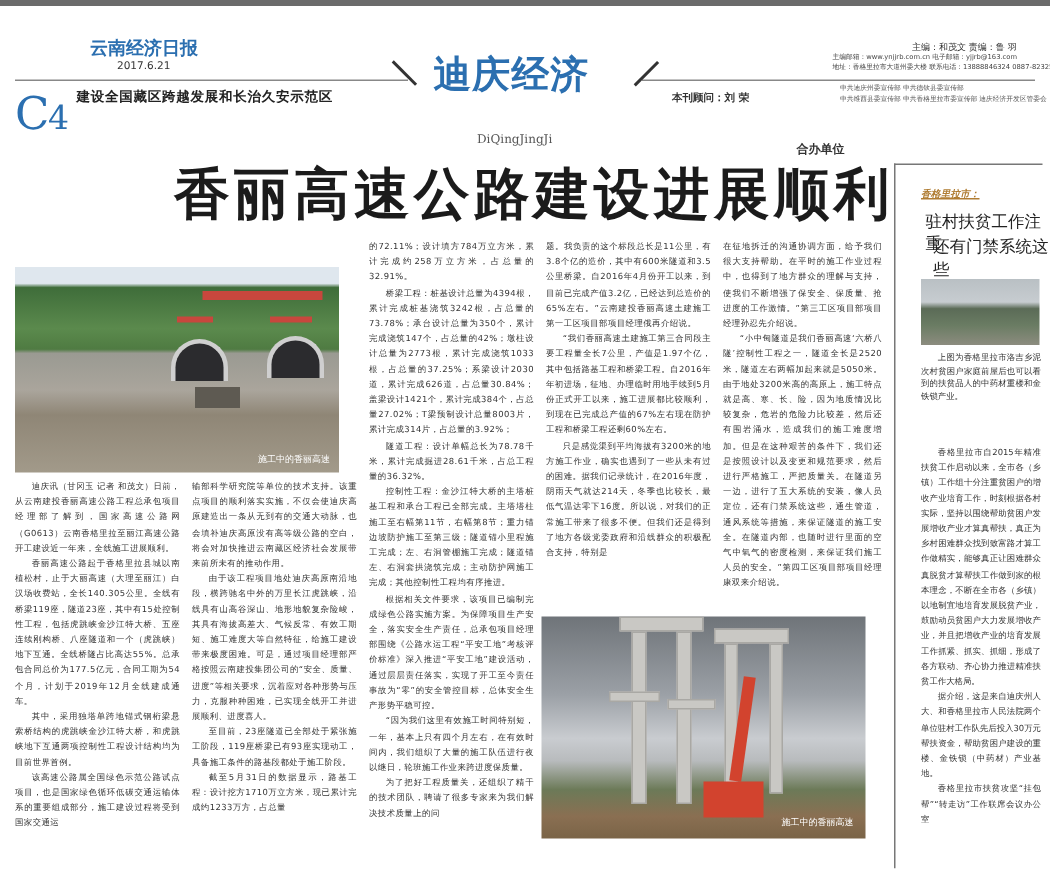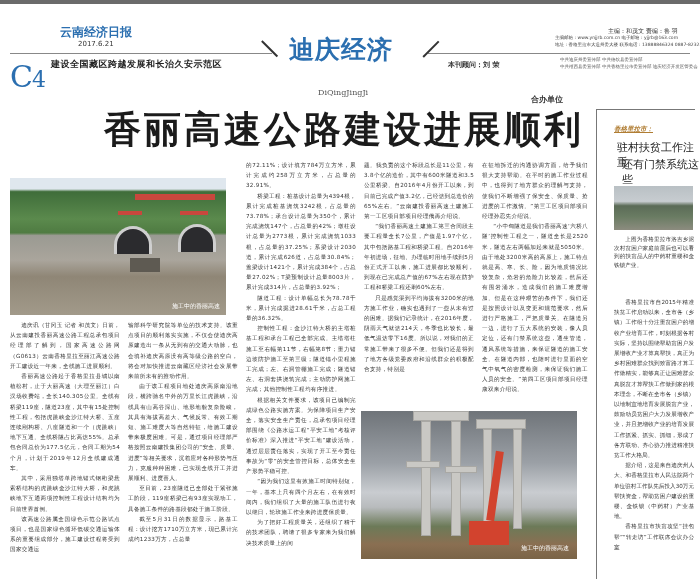--- a/index.html
+++ b/index.html
@@ -16,21 +16,21 @@
   .slash-l { position:absolute; left:262px; top:40px; width:22px; height:1.5px; background:#333; transform:rotate(45deg); transform-origin:left; }
   .slash-r { position:absolute; left:423px; top:56px; width:22px; height:1.5px; background:#333; transform:rotate(-45deg); transform-origin:left; }
   .section-title { position:absolute; left:289px; top:33px; font-size:25px; font-weight:bold; color:#2b6fb0; letter-spacing:1px; font-family:"DejaVu Serif", serif; }
   .section-pinyin { position:absolute; left:318px; top:64px; font-size:8px; color:#555; font-family:"DejaVu Serif", serif;margin-top:24px; }
   .editors { position:absolute; left:608px; top:27px; font-size:6px; color:#333; }
   .contact1 { position:absolute; left:555px; top:35px; font-size:4.5px; color:#444; white-space:nowrap; }
   .contact2 { position:absolute; left:555px; top:42px; font-size:4.5px; color:#444; white-space:nowrap; }
   .advisor { position:absolute; left:448px; top:60px; font-size:7px; color:#333; font-weight:bold;text-align:right; }
   .cohost { position:absolute; left:531px; top:58px; font-size:8px; color:#333; font-weight:bold;margin-top:36px; }
   .cohost-list { position:absolute; left:560px; top:56px; font-size:4.5px; color:#555; line-height:7px; }
-  .headline { position:absolute; left:104px; top:105px; font-size:37px; font-weight:bold; color:#1b1b1b; letter-spacing:3px; font-family:Liberation Serif, serif; }
+  .headline { position:absolute; left:116px; top:105px; font-size:37px; font-weight:bold; color:#1b1b1b; letter-spacing:3px; font-family:Liberation Serif, serif; }
   .photo { position:absolute; overflow:hidden; }
   .photo1 { left:10px; top:178px; width:216px; height:137px;
     background:linear-gradient(180deg,#dfe7ee 0%,#dfe7ee 8%,#3f6d3a 10%,#5b8a4d 30%,#4f7b42 40%,#9a9a92 42%,#aaa59c 60%,#8f8676 72%,#a29a8a 100%); }
   .photo1 .portal { position:absolute; width:38px; height:28px; border-radius:19px 19px 0 0; background:#2b2b2e; border:3px solid #cfcfcf; border-bottom:none; }
   .photo1 .banner { position:absolute; height:6px; background:#c8473d; }
   .photo1 .excav { position:absolute; background:#5e5a52; }
   .photo1 .cap { position:absolute; right:6px; bottom:4px; font-size:6px; color:#fff; }
   .photo2 { left:361px; top:411px; width:216px; height:148px;
     background:linear-gradient(180deg,#6f7479 0%,#9ba0a6 35%,#c9ccd0 55%,#b8bbbd 65%,#6c7a58 78%,#8a6f52 90%,#7a6447 100%); }
   .photo2 .pier { position:absolute; background:#c9c8c4; border:1px solid #a9a8a4; }

